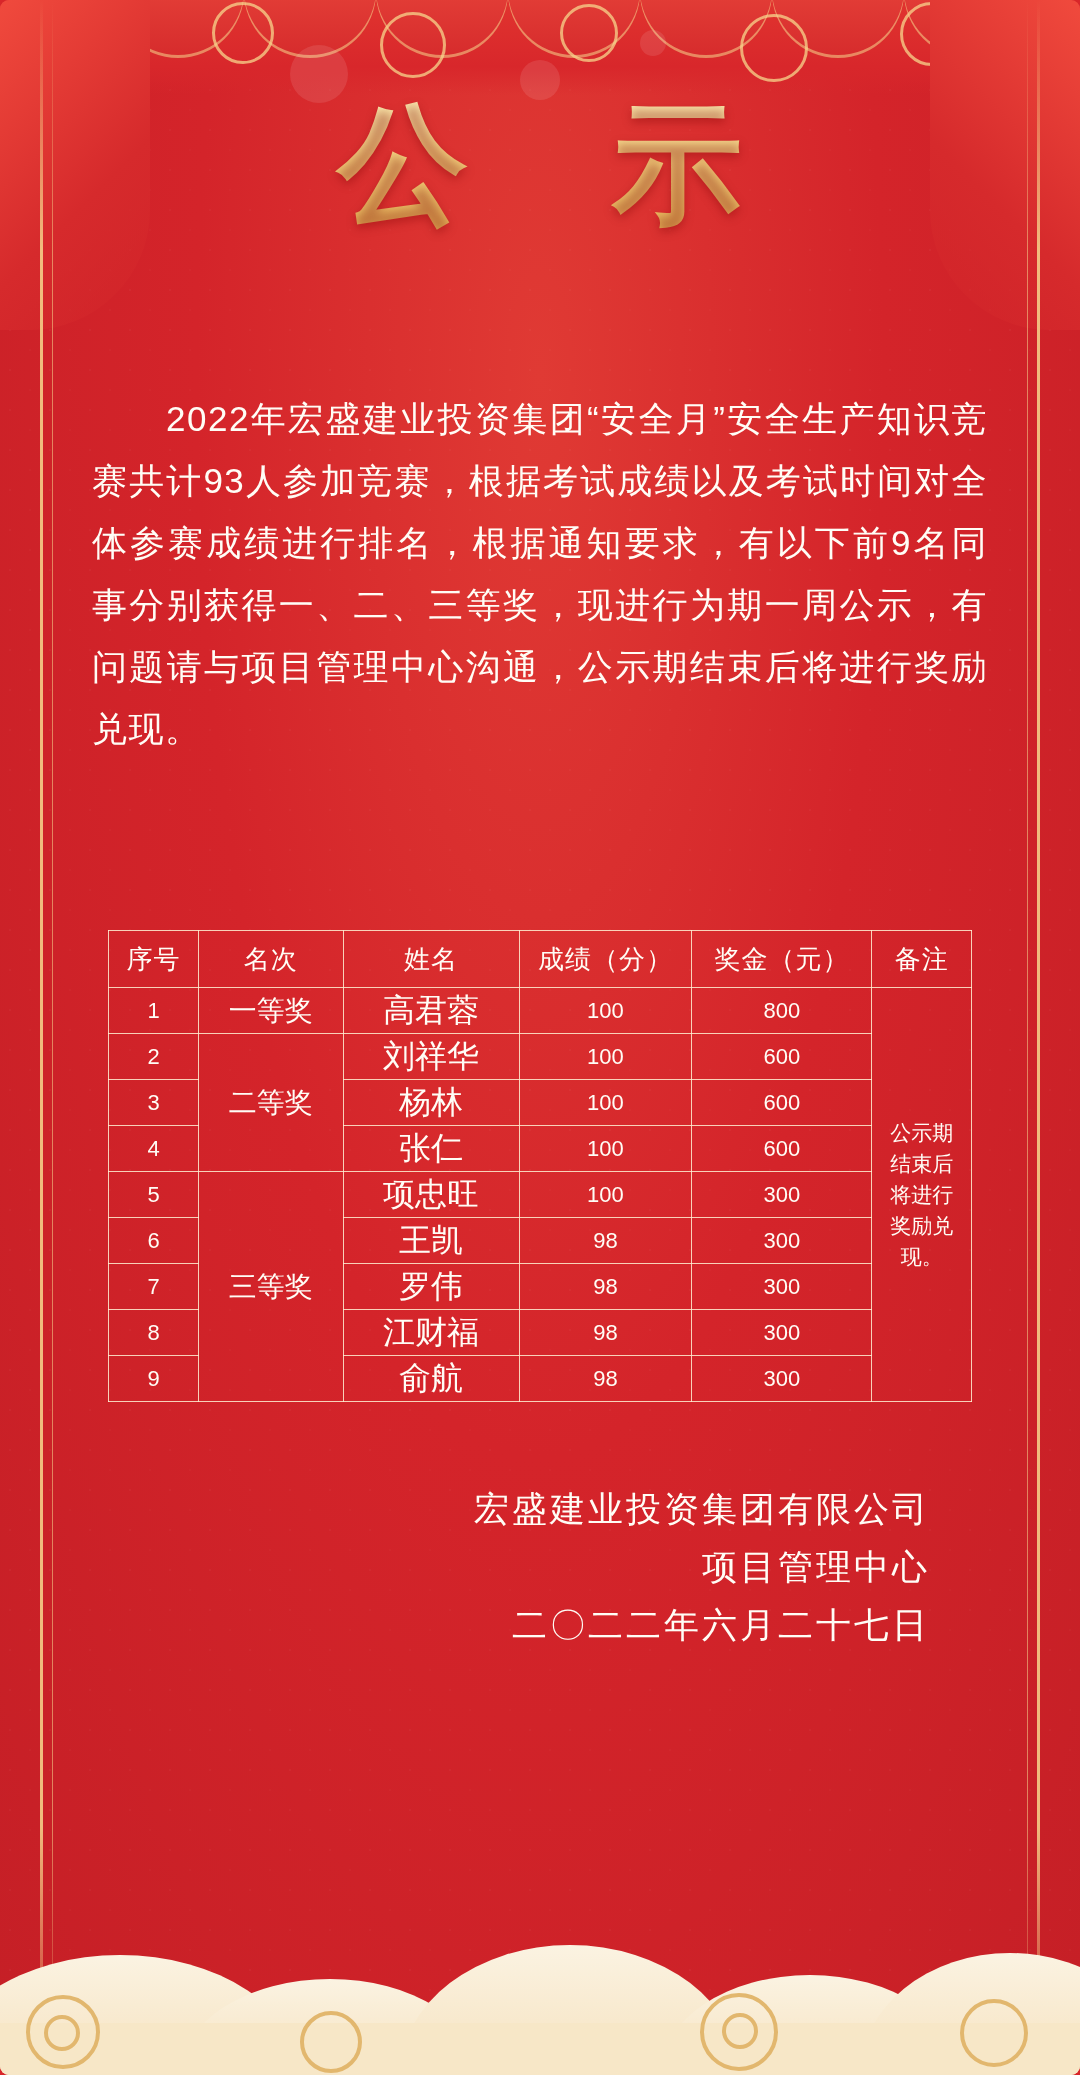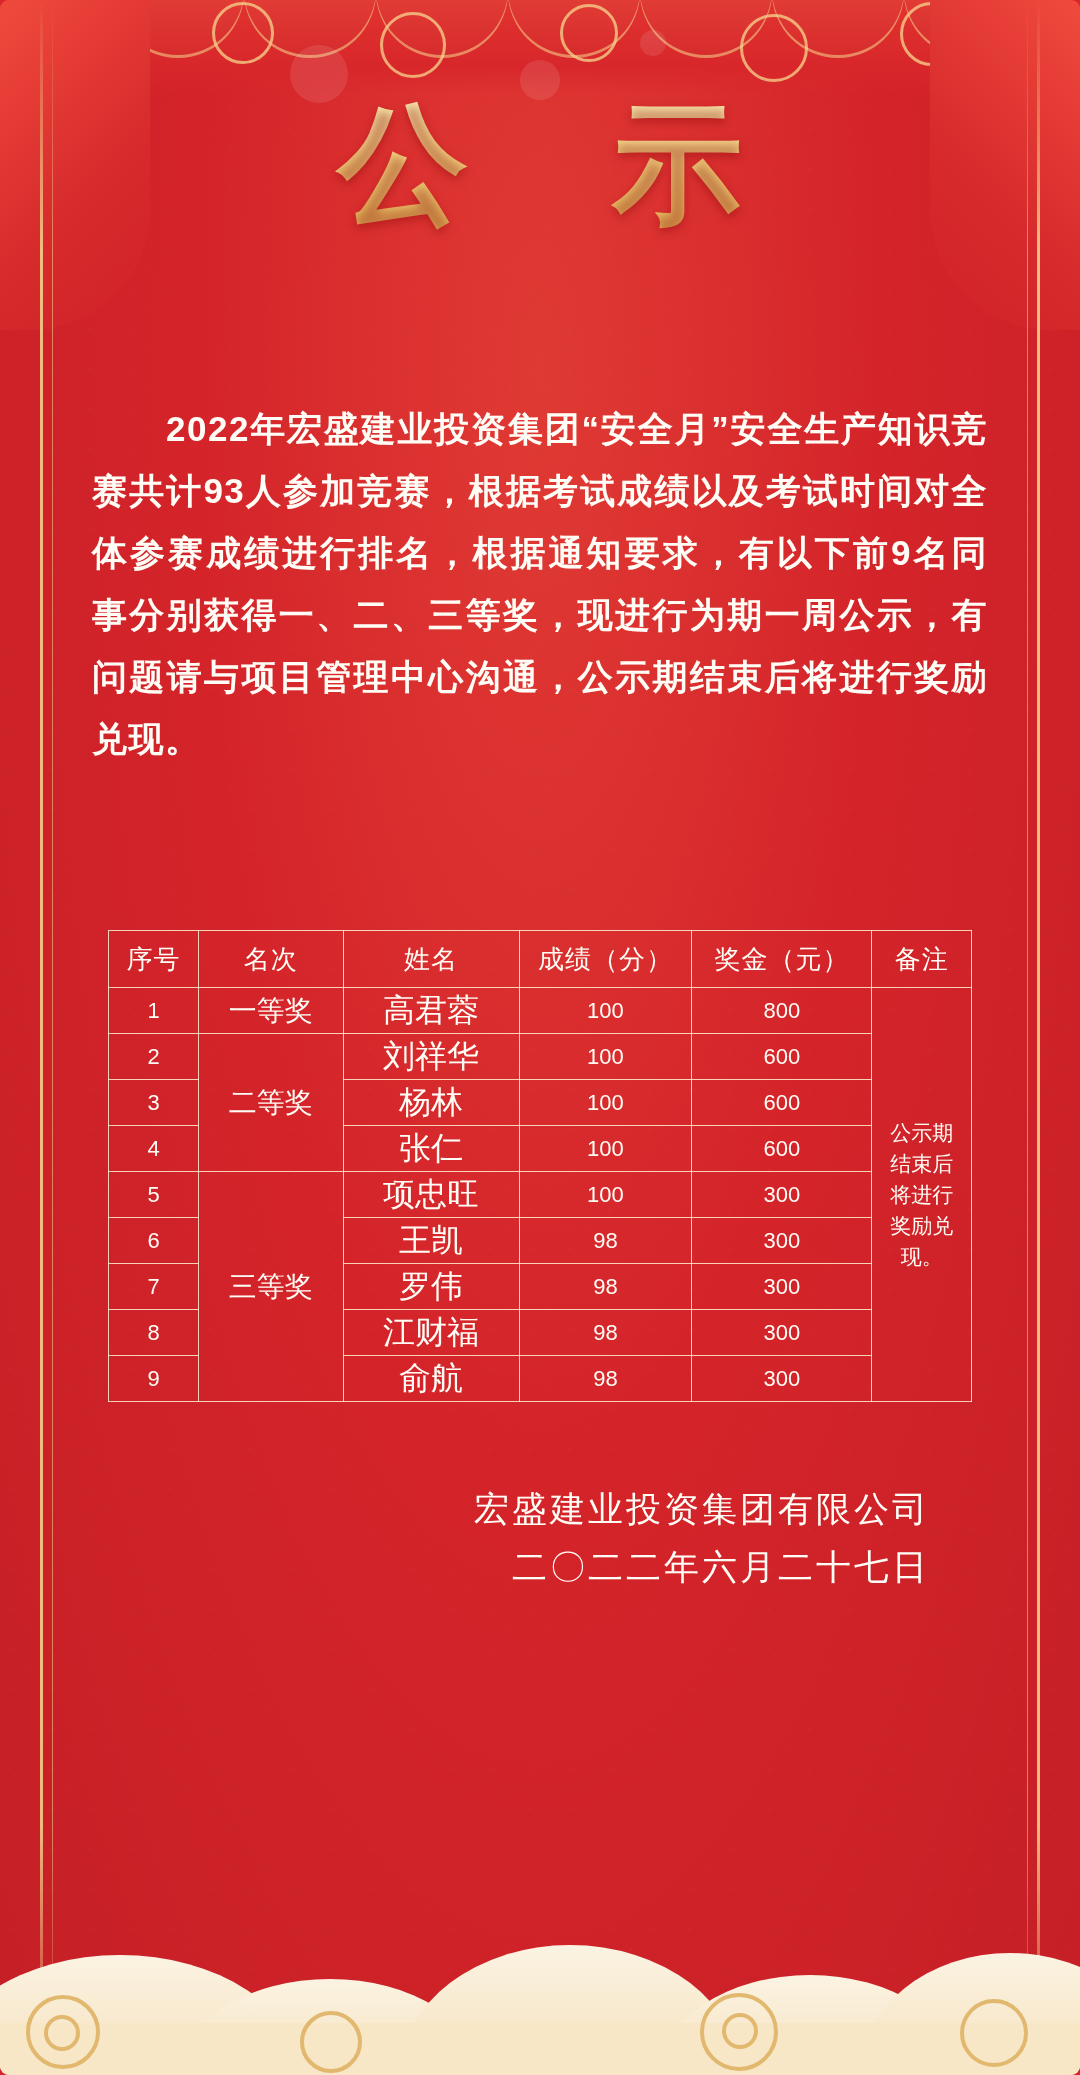--- a/index.html
+++ b/index.html
@@ -72,27 +72,26 @@
     text-indent:56px;
     color:#f6d98c;
     background:linear-gradient(to bottom,#fdf0c0 0%,#f3ce7c 45%,#e2ab4c 100%);
     -webkit-background-clip:text;background-clip:text;
     -webkit-text-fill-color:transparent;
     text-shadow:0 4px 10px rgba(120,0,0,.35);
   }
 
   
   .body-text{
-    position:absolute;top:398px;left:92px;right:92px;
+    position:absolute;top:388px;left:92px;right:92px;
     color:#fffdf6;
     font-size:35px;
     line-height:62px;
     letter-spacing:1.5px;
     text-align:justify;
-    font-weight:bold;
   }
   .body-text .indent{display:inline-block;width:74px;}
 
   
   .table-wrap{
     position:absolute;top:930px;left:108px;right:108px;
   }
   table{
     width:100%;border-collapse:collapse;
     color:#fffdf6;
@@ -269,20 +268,21 @@
           <td class="name">俞航</td>
           <td>98</td>
           <td>300</td>
         </tr>
       </tbody>
     </table>
   </div>
 
   <div class="sign">
     <div>宏盛建业投资集团有限公司</div>
+    <div>项目管理中心</div>
     <div>二〇二二年六月二十七日</div>
   </div>
 
   <div class="bottom">
     <div class="bcloud" style="left:-60px;width:360px;height:120px;"></div>
     <div class="bcloud" style="left:180px;width:300px;height:96px;"></div>
     <div class="bcloud" style="left:400px;width:340px;height:130px;"></div>
     <div class="bcloud" style="left:660px;width:300px;height:100px;"></div>
     <div class="bcloud" style="left:860px;width:300px;height:122px;"></div>
     <div class="bbase"></div>

